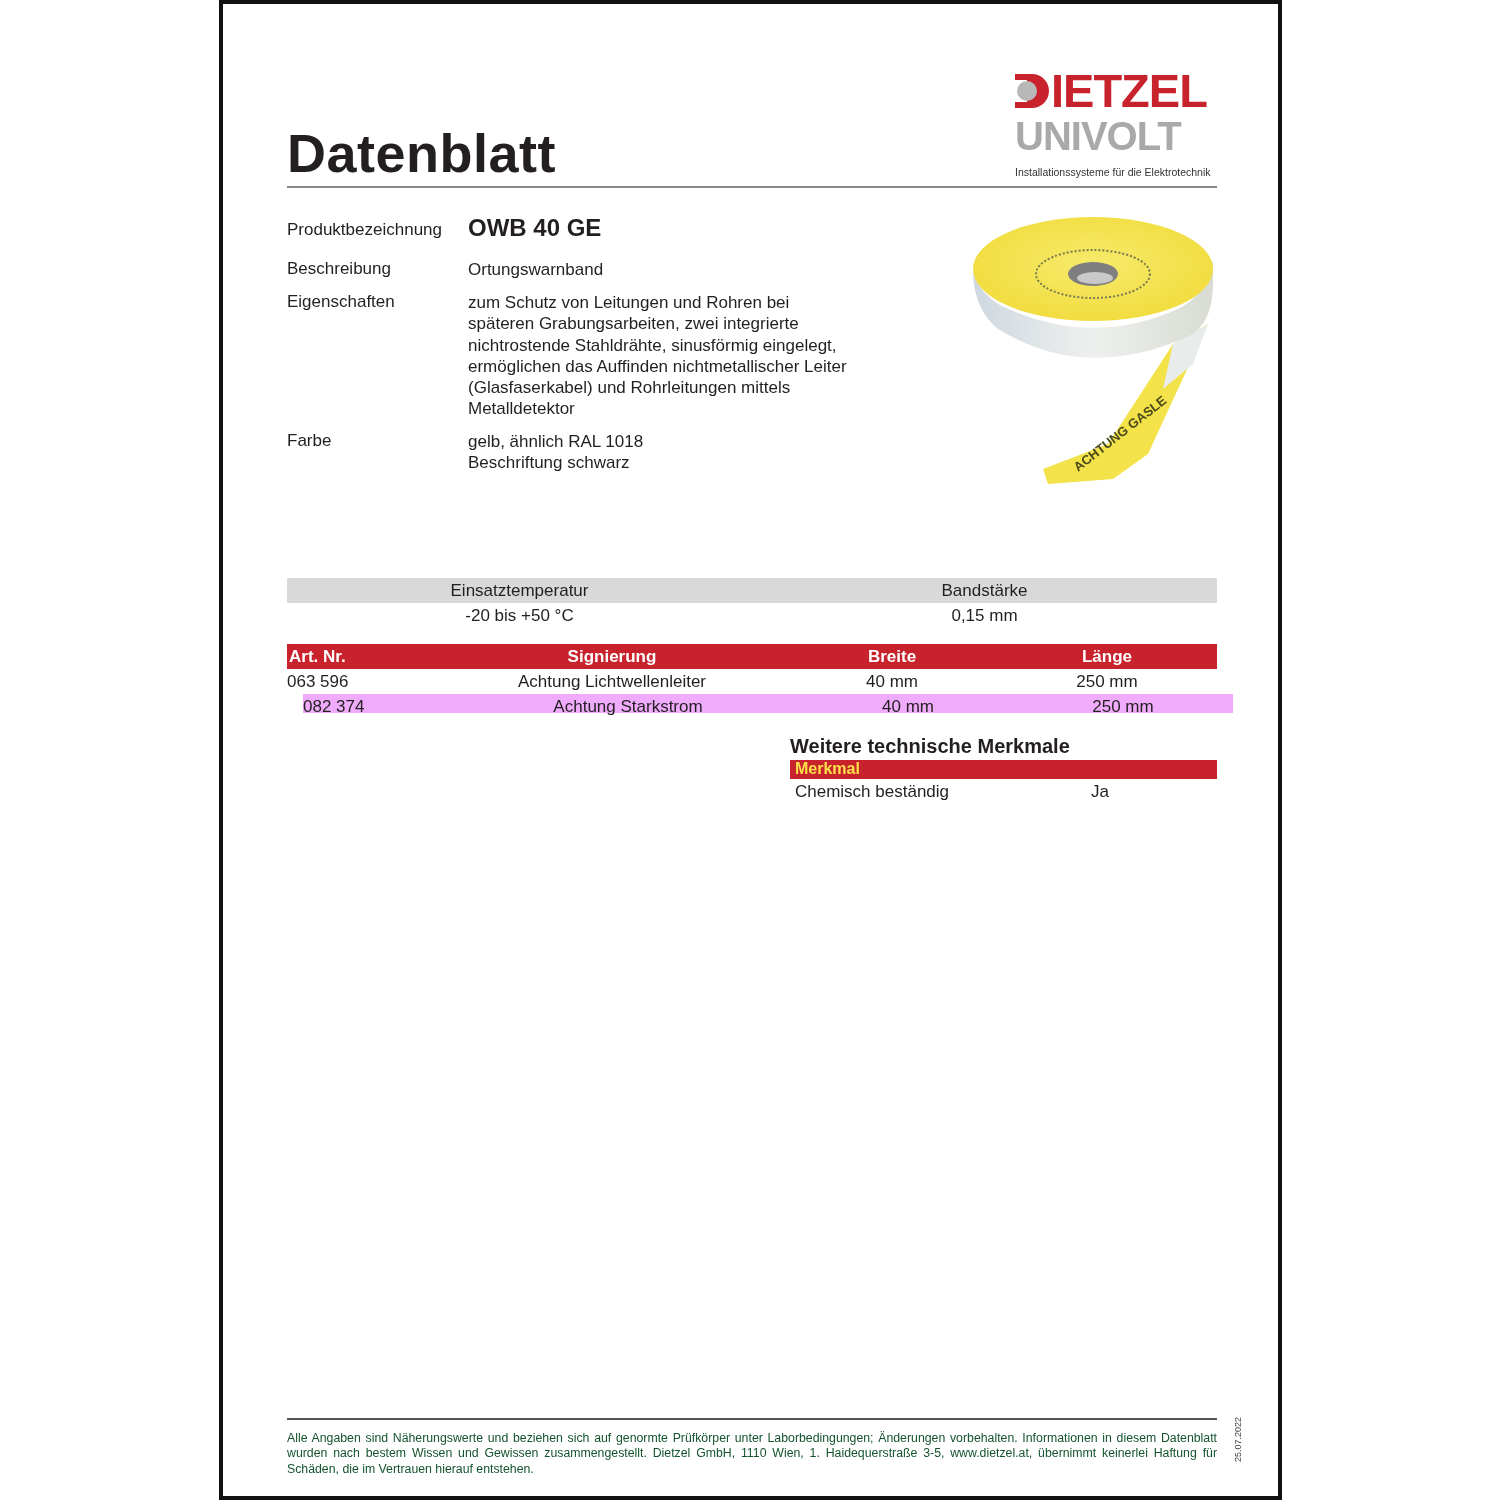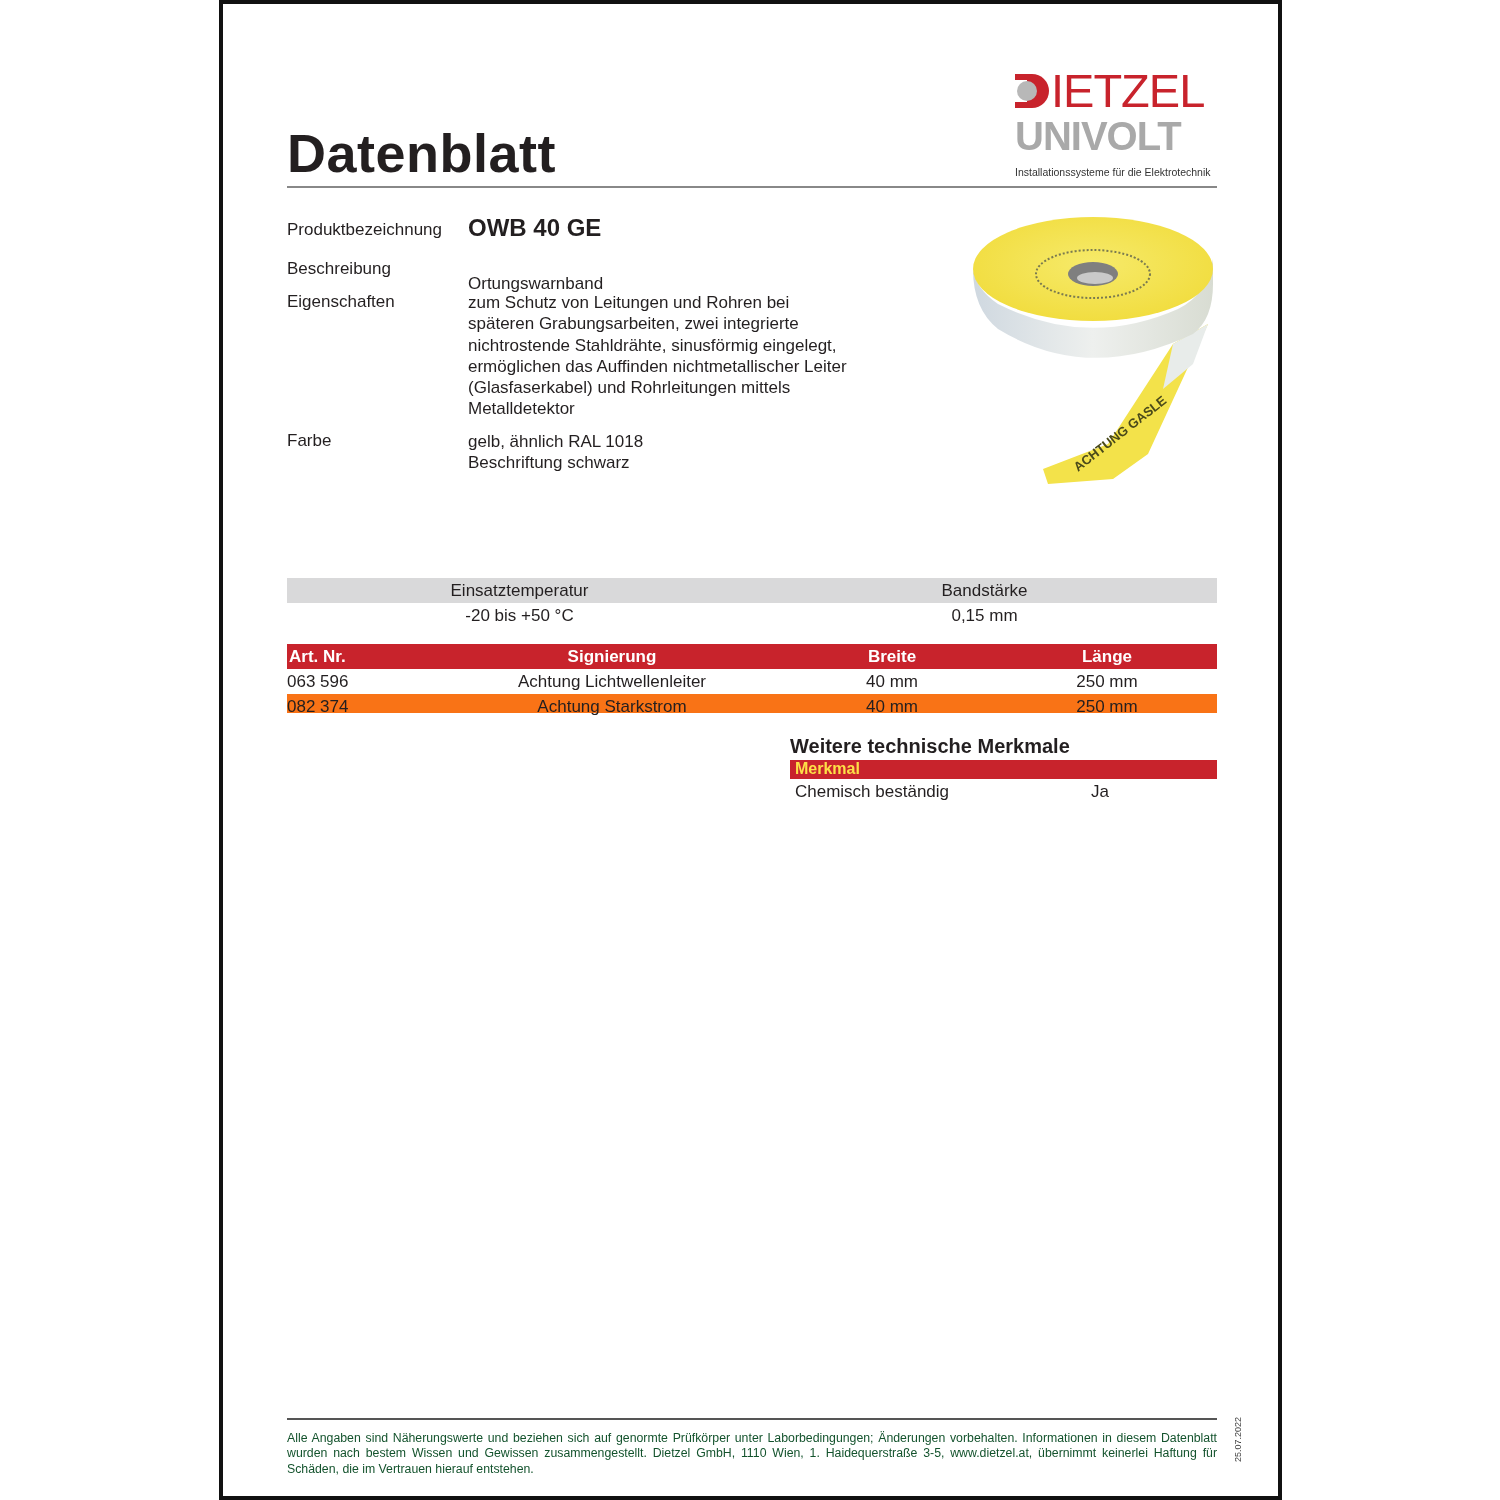--- a/index.html
+++ b/index.html
@@ -5,42 +5,42 @@
   html, body { margin: 0; padding: 0; background: #ffffff; }
   body { width: 1500px; height: 1500px; position: relative; overflow: hidden;
          font-family: "Liberation Sans", sans-serif; color: #231f20; }
   .page { position: absolute; left: 219px; top: 0; width: 1055px; height: 1492px;
           border: 4px solid #111; background: #fff; }
   .abs { position: absolute; }
   
   .title { left: 64px; top: 118px; font-size: 54px; font-weight: bold; letter-spacing: 0.5px; }
   .header-rule { left: 64px; top: 182px; width: 930px; height: 2px; background: #888; }
   .logo { left: 792px; top: 66px; width: 205px; }
-  .logo-dietzel { position: relative; height: 42px; font-size: 47px; font-weight: normal; color: #c8232c;
+  .logo-dietzel { position: relative; height: 42px; font-size: 47px; font-weight: bold; color: #c8232c;
                   line-height: 42px; letter-spacing: -1px; }
   .logo-d { display: inline-block; position: relative; width: 34px; height: 34px; vertical-align: top; margin-top: 4px; margin-right: 2px; }
   .logo-d .red { position: absolute; left: 0; top: 0; width: 34px; height: 34px; background: #c8232c; border-radius: 0 17px 17px 0; }
   .logo-d .grey { position: absolute; left: 2px; top: 7px; width: 20px; height: 20px; background: #b8b8b8; border-radius: 50%; }
   .logo-d .gap { position: absolute; left: 0; top: 6px; width: 12px; height: 22px; background: #fff; }
   .logo-univolt { font-size: 40px; font-weight: bold; color: #a9a9a9; line-height: 44px; letter-spacing: -1px; margin-top: 2px; }
   .logo-tag { font-size: 10.5px; color: #333; margin-top: 8px; white-space: nowrap; }
   
   .prop-label { left: 64px; font-size: 17px; }
   .prop-value { left: 245px; font-size: 17px; line-height: 21.3px; }
   .prod-name { left: 245px; top: 210px; font-size: 24px; font-weight: bold; }
   
   .product-image { left: 745px; top: 210px; width: 250px; height: 275px; }
   
   .spec-head { left: 64px; top: 574px; width: 930px; height: 25px; background: #d9d9da; }
   .cell { position: absolute; font-size: 17px; text-align: center; }
   
   .art-head { left: 64px; top: 640px; width: 930px; height: 25px; background: #c8232c; color: #fff; }
   .art-head .cell { font-weight: bold; top: 3px; }
   .art-row { left: 64px; width: 930px; height: 19px; }
-  .art-row.alt { background: #f97316; }
+  .art-row.alt { background: #f0abfc; margin-left: 16px; }
   .art-row .cell { top: 3px; }
   
   .merk-title { left: 567px; top: 731px; font-size: 20px; font-weight: bold; }
   .merk-head { left: 567px; top: 756px; width: 427px; height: 19px; background: #c8232c; color: #fde047;
                font-size: 16px; font-weight: bold; }
   .merk-row { left: 567px; top: 778px; width: 427px; font-size: 17px; }
   
   .footer-rule { left: 64px; top: 1414px; width: 930px; height: 2px; background: #555; }
   .footer-text { left: 64px; top: 1427px; width: 930px; font-size: 12.3px; line-height: 15.3px;
                  text-align: justify; color: #14532d; }
@@ -62,21 +62,21 @@
       </span><span>IETZEL</span>
     </div>
     <div class="logo-univolt">UNIVOLT</div>
     <div class="logo-tag">Installationssysteme für die Elektrotechnik</div>
   </div>
 
   <div class="abs prop-label" style="top:216px;">Produktbezeichnung</div>
   <div class="abs prod-name">OWB 40 GE</div>
 
   <div class="abs prop-label" style="top:255px;">Beschreibung</div>
-  <div class="abs prop-value" style="top:255px;margin-top:14px;">Ortungswarnband</div>
+  <div class="abs prop-value" style="top:255px;">Ortungswarnband</div>
 
   <div class="abs prop-label" style="top:288px;">Eigenschaften</div>
   <div class="abs prop-value" style="top:288px;">
     <div>zum Schutz von Leitungen und Rohren bei</div>
     <div>späteren Grabungsarbeiten, zwei integrierte</div>
     <div>nichtrostende Stahldrähte, sinusförmig eingelegt,</div>
     <div>ermöglichen das Auffinden nichtmetallischer Leiter</div>
     <div>(Glasfaserkabel) und Rohrleitungen mittels</div>
     <div>Metalldetektor</div>
   </div>

